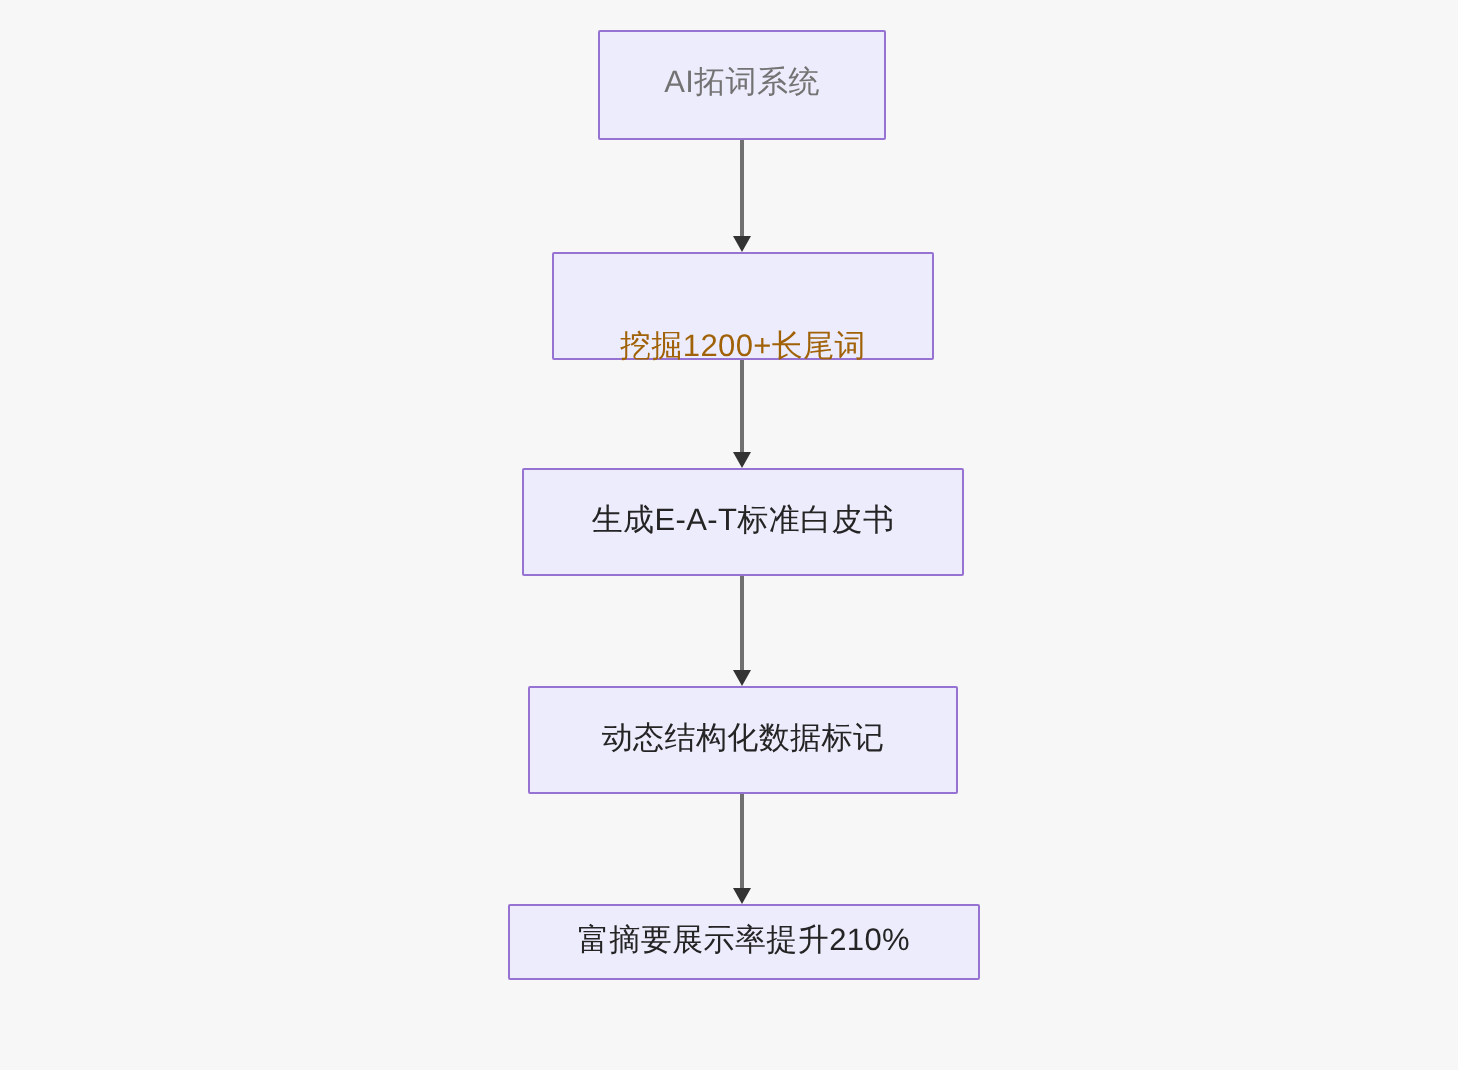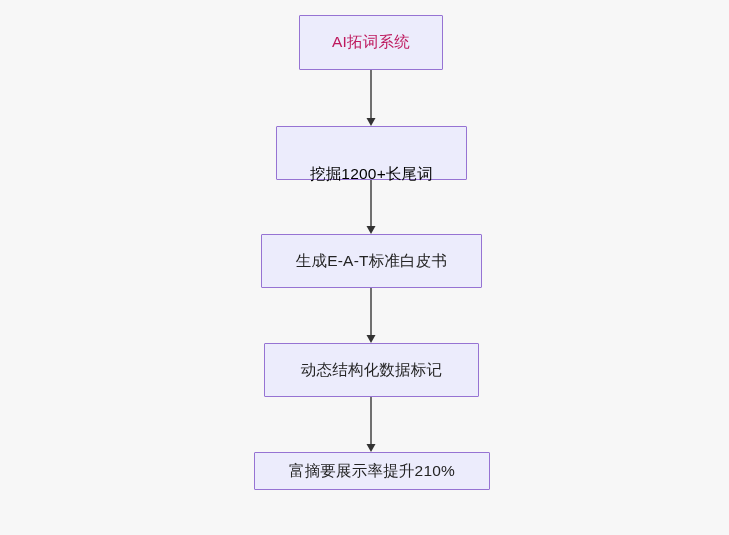--- a/index.html
+++ b/index.html
@@ -77,24 +77,24 @@
         <polygon class="edge-head" points="1.5,47 10.5,47 6,55" fill="#333333"></polygon>
       </svg>
     </div>
     <div class="edge" style="left: 365px; top: 397px; width: 12px; height: 55px;">
       <svg width="12" height="55">
         <line class="edge-line" x1="6" y1="0" x2="6" y2="48" stroke="#707070"></line>
         <polygon class="edge-head" points="1.5,47 10.5,47 6,55" fill="#333333"></polygon>
       </svg>
     </div>
     <div class="node" style="left: 299px; top: 15px; width: 144px; height: 55px; background: rgb(236, 236, 252); border-color: rgb(150, 115, 211);">
-      <span class="node-label" style="color: #be185d;">AI拓词系统</span>
+      <span class="node-label" style="color: #737373;">AI拓词系统</span>
     </div>
     <div class="node" style="left: 276px; top: 126px; width: 191px; height: 54px; background: rgb(236, 236, 252); border-color: rgb(150, 115, 211);">
-      <span class="node-label" style="color: #000000; margin-top: 43px;">挖掘1200+长尾词</span>
+      <span class="node-label" style="color: #a16207; margin-top: 43px;">挖掘1200+长尾词</span>
     </div>
     <div class="node" style="left: 261px; top: 234px; width: 221px; height: 54px; background: rgb(236, 236, 252); border-color: rgb(150, 115, 211);">
       <span class="node-label" style="color: rgb(36, 36, 36);">生成E-A-T标准白皮书</span>
     </div>
     <div class="node" style="left: 264px; top: 343px; width: 215px; height: 54px; background: rgb(236, 236, 252); border-color: rgb(150, 115, 211);">
       <span class="node-label" style="color: rgb(36, 36, 36);">动态结构化数据标记</span>
     </div>
     <div class="node" style="left: 254px; top: 452px; width: 236px; height: 38px; background: rgb(236, 236, 252); border-color: rgb(150, 115, 211);">
       <span class="node-label" style="color: rgb(36, 36, 36);">富摘要展示率提升210%</span>
     </div>

